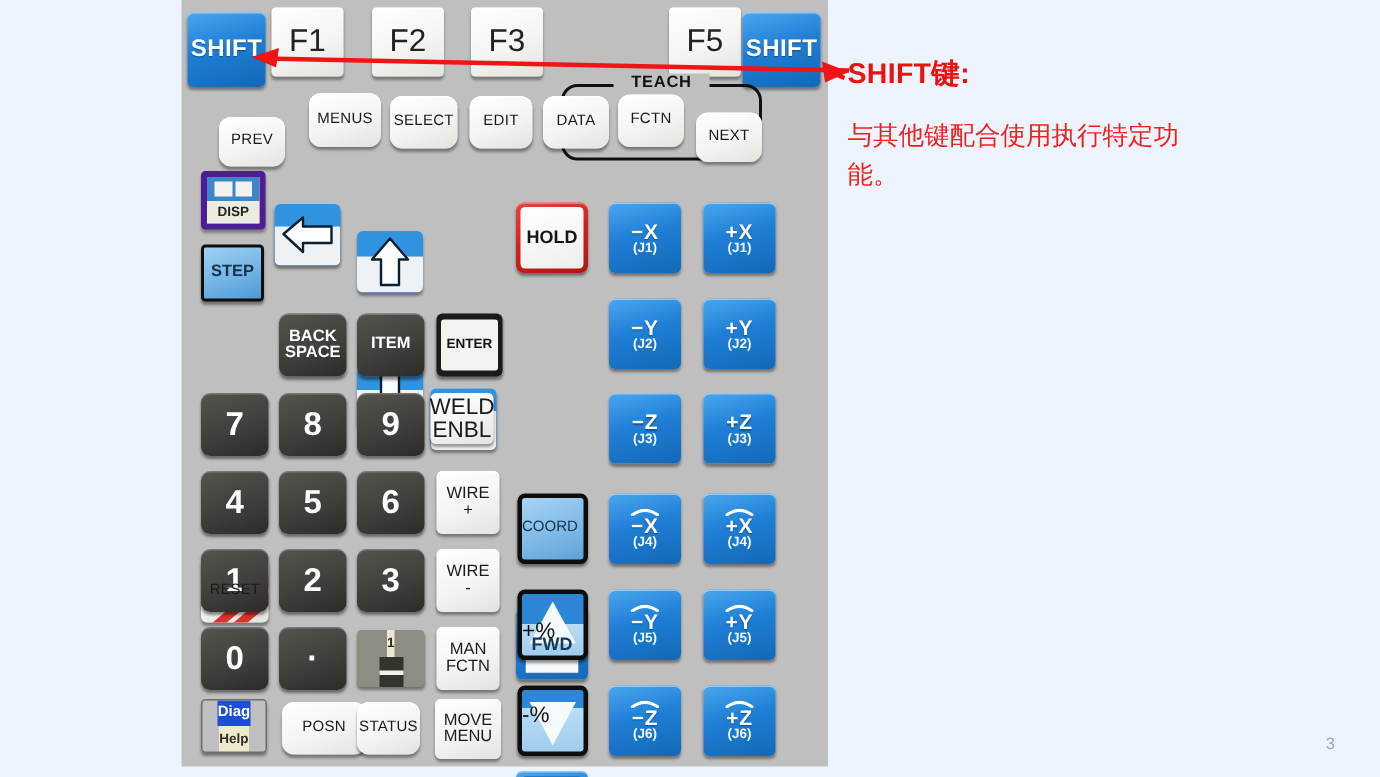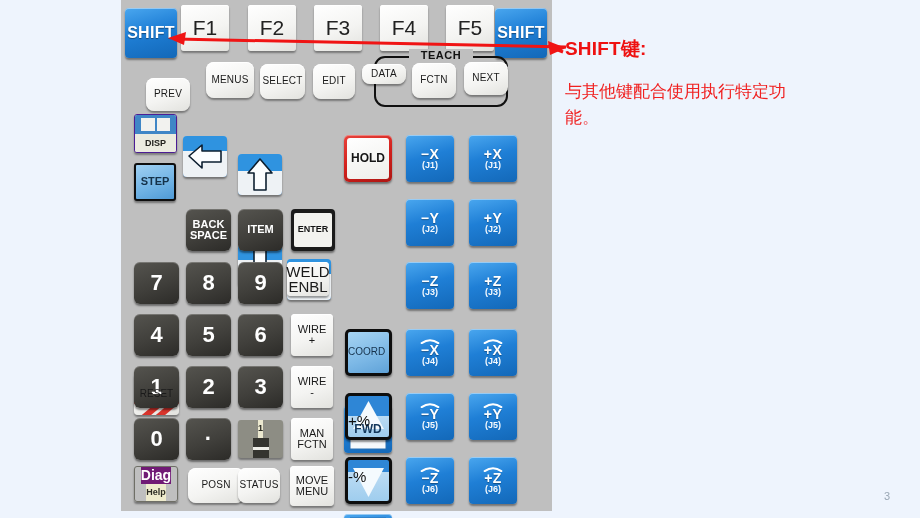--- a/index.html
+++ b/index.html
@@ -103,21 +103,21 @@
     background:#bfbfbf;
   }
   #teach-label{
     position:absolute;left:288px;top:48px;width:64px;height:15px;
     font-size:11px;font-weight:bold;color:#111;
     text-align:center;line-height:15px;letter-spacing:.5px;
   }
 
   
   .k-disp{
-    background:#e9e9dd;border:1px solid #4c1d95;border-radius:3px;
+    background:#e9e9dd;border:4px solid #4c1d95;border-radius:3px;
     padding:0;overflow:hidden;
     box-shadow:0 2px 2px rgba(0,0,0,.35);
   }
   .disp-top{
     height:52%;width:100%;
     background:#3f86c6;
     display:flex;align-items:center;justify-content:center;gap:2px;
     box-sizing:border-box;padding:3px 4px;
   }
   .disp-pane{background:#f2f2ef;width:42%;height:100%;}
@@ -184,22 +184,22 @@
   }
   .onemin-bot i{display:block;width:16px;height:3px;background:#f0f0ea;}
 
   
   .k-diag{
     border-radius:3px;padding:0;overflow:hidden;
     box-shadow:0 2px 2px rgba(0,0,0,.4);
     display:flex;flex-direction:column;border:1px solid #6f6f66;
   }
   .diag-top{
-    flex:1;background:#701a75;display:flex;align-items:center;justify-content:center;
-    font-size:14px;font-weight:bold;color:#ffffff;
+    flex:1;background:#1d4ed8;display:flex;align-items:center;justify-content:center;
+    font-size:10px;font-weight:bold;color:#ffffff;
   }
   .diag-bot{
     flex:1;background:#eeebcd;display:flex;align-items:center;justify-content:center;
     font-size:9px;font-weight:bold;color:#2c2c24;
   }
 
   
   .jog{font-size:13px;}
   .jog .lbl{font-size:14px;letter-spacing:.5px;text-shadow:0 1px 1px rgba(0,0,0,.35);}
   .jog .sub{font-size:9px;opacity:.95;}
@@ -236,23 +236,20 @@
 
   <div class="key k-white fkey" style="left:60px;top:5px;width:48px;height:46px;border-radius:3px;">
     <span class="lbl">F1</span>
   </div>
   <div class="key k-white fkey" style="left:127px;top:5px;width:48px;height:46px;border-radius:3px;">
     <span class="lbl">F2</span>
   </div>
   <div class="key k-white fkey" style="left:193px;top:5px;width:48px;height:46px;border-radius:3px;">
     <span class="lbl">F3</span>
   </div>
-  <div class="key k-white fkey" style="left:259px;top:5px;width:48px;height:46px;border-radius:3px;">
-    <span class="lbl">F4</span>
-  </div>
   <div class="key k-white fkey" style="left:325px;top:5px;width:48px;height:46px;border-radius:3px;">
     <span class="lbl">F5</span>
   </div>
 
   <div class="key k-blue shift" style="left:374px;top:8px;width:52px;height:50px;">
     <span class="lbl">SHIFT</span>
   </div>
 
   <div id="teach-bracket"></div>
   <div id="teach-bracket-gap"></div>
@@ -264,28 +261,28 @@
   <div class="key k-white softkey" style="left:85px;top:62px;width:48px;height:36px;">
     <span class="lbl">MENUS</span>
   </div>
 
   <div class="key k-white softkey" style="left:139px;top:64px;width:45px;height:35px;">
     <span class="lbl">SELECT</span>
   </div>
   <div class="key k-white softkey" style="left:192px;top:64px;width:42px;height:35px;">
     <span class="lbl">EDIT</span>
   </div>
-  <div class="key k-white softkey" style="left:241px;top:64px;width:44px;height:20px;text-align:right;">
+  <div class="key k-white softkey" style="left:241px;top:64px;width:44px;height:35px;text-align:right;">
     <span class="lbl">DATA</span>
   </div>
 
   <div class="key k-white softkey" style="left:291px;top:63px;width:44px;height:35px;">
     <span class="lbl">FCTN</span>
   </div>
-  <div class="key k-white softkey" style="left:343px;top:62px;width:44px;height:33px;">
+  <div class="key k-white softkey" style="left:343px;top:75px;width:44px;height:33px;">
     <span class="lbl">NEXT</span>
   </div>
 
   <div class="key k-disp" style="left:13px;top:114px;width:43px;height:39px;">
     <div class="disp-top">
       <span class="disp-pane"></span>
         <span class="disp-pane"></span>
     </div>
     <div class="disp-text">DISP</div>
   </div>

